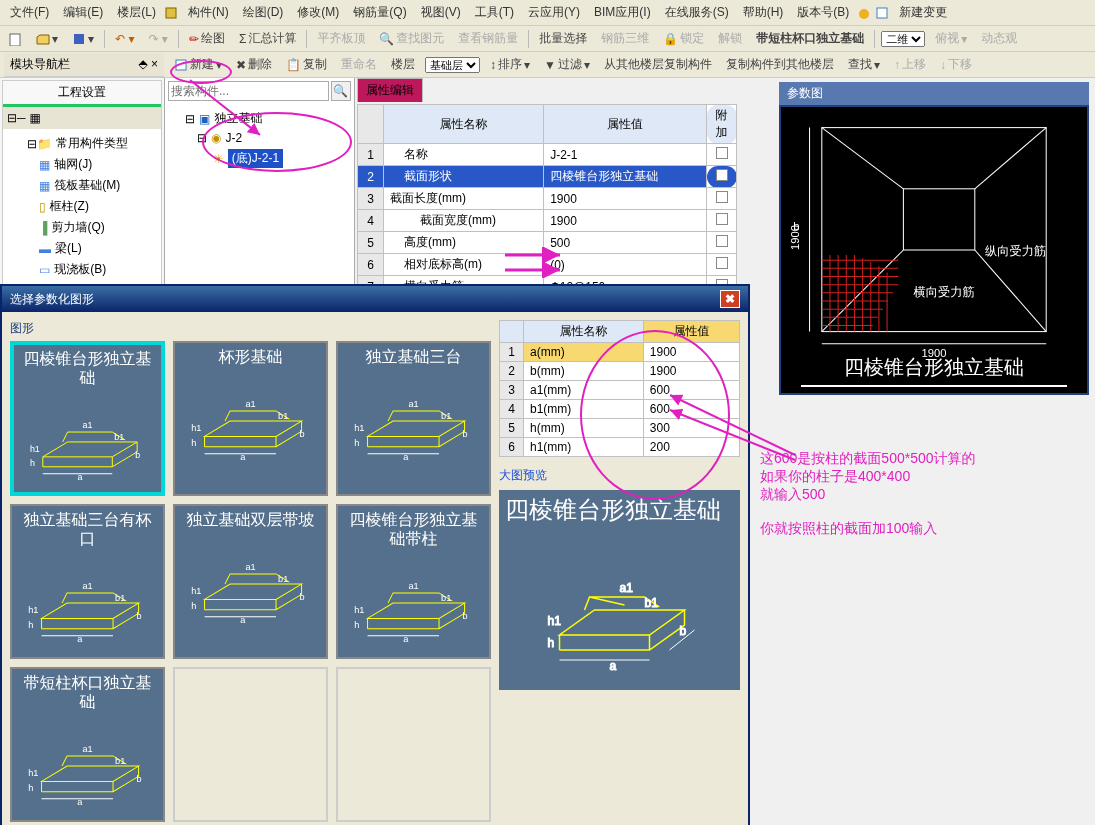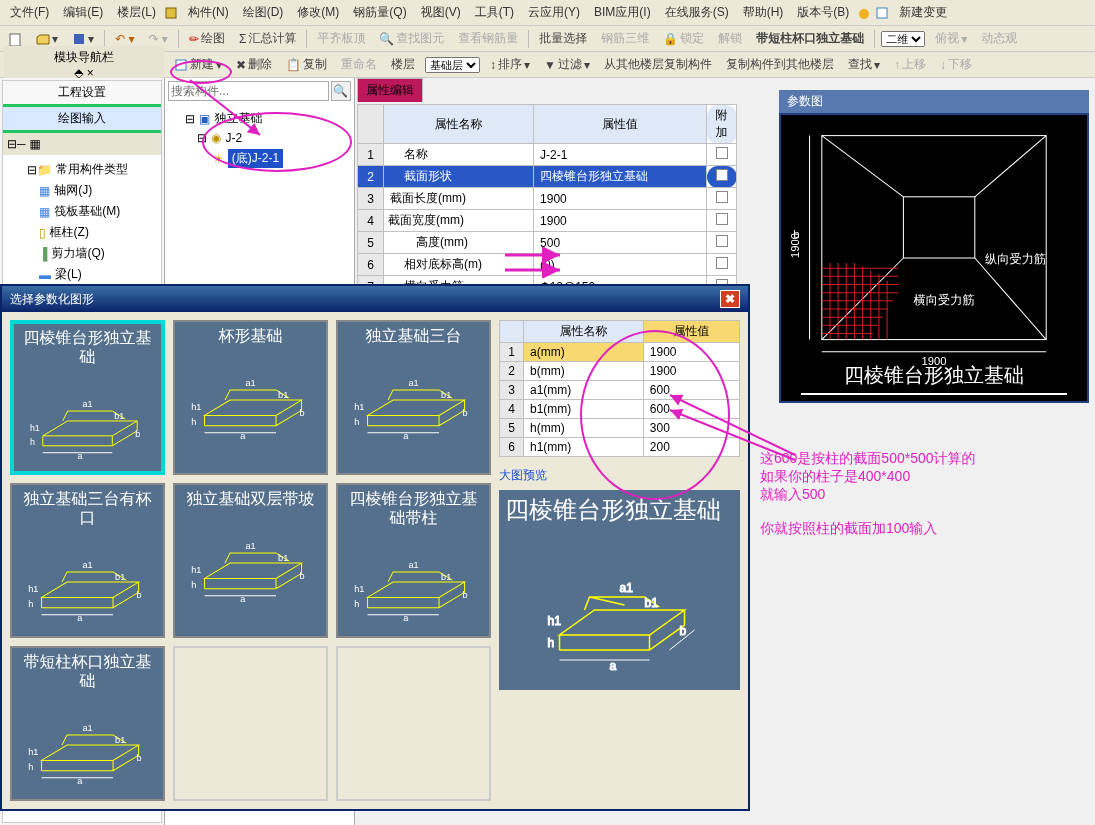--- a/index.html
+++ b/index.html
@@ -6,21 +6,21 @@
 body { font-family: "Microsoft YaHei", SimSun, sans-serif; font-size: 12px; background: #f0f0f0; width: 1095px; height: 825px; overflow: hidden; position: relative; }
 .menubar { background: #ece9d8; border-bottom: 1px solid #ccc; padding: 2px 4px; display: flex; gap: 2px; align-items: center; }
 .menu-item { padding: 2px 6px; cursor: pointer; color: #333; }
 .menu-icon { display: inline-block; width: 14px; height: 14px; vertical-align: middle; margin-right: 2px; }
 .toolbar { background: #ece9d8; border-bottom: 1px solid #ccc; padding: 2px 4px; display: flex; gap: 6px; align-items: center; height: 26px; }
 .tb-btn { padding: 2px 4px; display: flex; align-items: center; gap: 2px; cursor: pointer; color: #444; }
 .tb-btn.disabled { color: #aaa; }
 .tb-sep { width: 1px; height: 18px; background: #bbb; }
 .main-layout { display: flex; height: calc(100% - 78px); position: relative; }
 .left-panel { width: 165px; background: #f5f5f5; border-right: 1px solid #aaa; display: flex; flex-direction: column; }
-.panel-header { background: #e8e4d4; border-bottom: 1px solid #ccc; padding: 3px 6px; display: flex; align-items: center; justify-content: space-between; flex-direction: column; }
+.panel-header { background: #e8e4d4; border-bottom: 1px solid #ccc; padding: 3px 6px; display: flex; align-items: center; justify-content: space-between; }
 .tree-nav { background: #fff; border: 1px solid #ccc; margin: 2px; flex: 1; overflow: auto; }
 .tree-nav .tab { display: block; padding: 3px 8px; text-align: center; background: #f8f8f8; border-bottom: 3px solid #22c55e; }
 .tree-nav .tab.active { background: #d8e8ff; }
 .icons-row { background: #e8e4d4; padding: 4px; display: flex; gap: 4px; }
 .tree-list { padding: 4px; }
 .tree-item { padding: 2px 4px 2px 20px; display: flex; align-items: center; gap: 4px; cursor: pointer; }
 .tree-item.l2 { padding-left: 32px; }
 .middle-panel { width: 190px; background: #fff; border-right: 1px solid #aaa; display: flex; flex-direction: column; }
 .search-row { padding: 3px; display: flex; gap: 2px; }
 .search-row input { flex: 1; border: 1px solid #aaa; padding: 2px; font-size: 12px; }
@@ -32,21 +32,21 @@
 .comp-leaf { background: #1e50c8; color: #fff; padding: 1px 4px; }
 .right-area { flex: 1; display: flex; flex-direction: column; position: relative; }
 .prop-tab { background: #be185d; padding: 3px 8px; border-bottom: 1px solid #bbb; width: fit-content; border: 1px solid #bbb; border-bottom: none; margin-left: 2px; }
 .prop-table { border-collapse: collapse; width: 380px; margin: 2px; background: #fff; }
 .prop-table th, .prop-table td { border: 1px solid #c0c0c0; padding: 2px 6px; font-size: 12px; font-weight: normal; }
 .prop-table th { background: #dfe8f6; }
 .prop-table .row-num { width: 26px; text-align: center; background: #e8e8e8; }
 .prop-table .hl-row td { background: #2858c8; color: #fff; }
 .prop-table .attach { width: 30px; text-align: center; border-radius: 11px; }
 .chk { display: inline-block; width: 12px; height: 12px; border: 1px solid #888; background: #fff; }
-.diagram-panel { position: absolute; right: 6px; top: 12px; width: 310px; }
+.diagram-panel { position: absolute; right: 6px; top: 4px; width: 310px; }
 .diagram-title { background: #5878b0; color: #fff; padding: 3px 8px; font-size: 12px; }
 .diagram-body { background: #000; height: 290px; position: relative; border: 2px solid #204080; }
 .diagram-body svg { width: 100%; height: 100%; }
 .diagram-caption { color: #fff; font-size: 20px; text-align: center; position: absolute; bottom: 6px; left: 0; right: 0; border-bottom: 2px solid #fff; padding-bottom: 4px; margin: 0 20px; }
 
 .dialog { position: absolute; left: 0; top: 284px; width: 750px; background: #ece9d8; border: 2px solid #0a246a; z-index: 50; }
 .dialog-title { background: linear-gradient(#3a6ea5, #0a246a); color: #fff; padding: 4px 8px; display: flex; justify-content: space-between; align-items: center; }
 .dialog-close { background: #d04020; color: #fff; width: 20px; height: 18px; text-align: center; border: 1px solid #fff; cursor: pointer; font-weight: bold; line-height: 16px; }
 .dialog-body { padding: 8px; display: flex; gap: 8px; }
 .shape-grid { display: grid; grid-template-columns: repeat(3, 155px); gap: 8px; }
@@ -177,21 +177,20 @@
     </span>
   <span class="tb-btn"><span>查找</span>▾</span>
   <span class="tb-btn disabled">↑<span>上移</span></span>
   <span class="tb-btn disabled">↓<span>下移</span></span>
 </div>
 
 <div class="main-layout">
   <div class="left-panel">
     <div class="tree-nav">
       <div class="tab">工程设置</div>
-      <div class="tab active">绘图输入</div>
       <div class="icons-row">
         <span>⊟─</span>
         <span>▦</span>
       </div>
       <div class="tree-list">
         <div class="tree-item">⊟📁<span>常用构件类型</span></div>
         <div class="tree-item l2">
             <span style="color:#4080e0">▦</span>
             <span>轴网(J)</span>
           </div>
@@ -260,27 +259,27 @@
             <td class="attach"><span class="chk"></span></td>
           </tr>
           <tr>
             <td class="row-num">3</td>
             <td style="padding-left:6px">截面长度(mm)</td>
             <td>1900</td>
             <td class="attach"><span class="chk"></span></td>
           </tr>
           <tr>
             <td class="row-num">4</td>
-            <td style="padding-left:4px">截面宽度(mm)</td>
+            <td style="padding-left:36px">截面宽度(mm)</td>
             <td>1900</td>
             <td class="attach"><span class="chk"></span></td>
           </tr>
           <tr>
             <td class="row-num">5</td>
-            <td style="padding-left:32px">高度(mm)</td>
+            <td style="padding-left:20px">高度(mm)</td>
             <td>500</td>
             <td class="attach"><span class="chk"></span></td>
           </tr>
           <tr>
             <td class="row-num">6</td>
             <td style="padding-left:20px">相对底标高(m)</td>
             <td>(0)</td>
             <td class="attach"><span class="chk"></span></td>
           </tr>
           <tr>
@@ -343,20 +342,21 @@
   </div>
 </div>
 
 <div class="dialog">
   <div class="dialog-title">
     <span>选择参数化图形</span>
     <span class="dialog-close">✖</span>
   </div>
   <div class="dialog-body">
     <div>
+      <div style="color:#204080;margin-bottom:4px">图形</div>
       <div class="shape-grid" id="shape-grid">
           <div class="shape-cell selected"><div class="shape-title">四棱锥台形独立基础</div><svg class="shape-svg" viewBox="0 0 140 90">
               <g stroke="#ff0" fill="none">
                 <path d="M25 65 L95 65 L120 50 L50 50 Z M25 75 L95 75 L120 60 L120 50 M95 65 L95 75 M25 65 L25 75 M45 50 L50 40 L95 40 L108 48"></path>
               </g>
               <g fill="#fff" font-size="9">
                 <text x="65" y="36">a1</text>
                 <text x="97" y="48">b1</text>
                 <text x="12" y="60">h1</text>
                 <text x="12" y="74">h</text>

